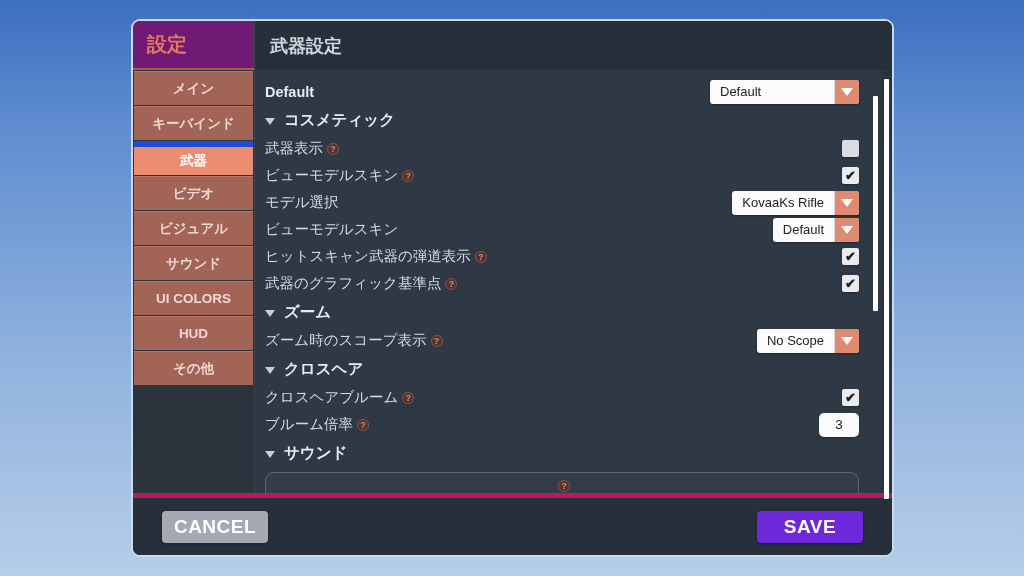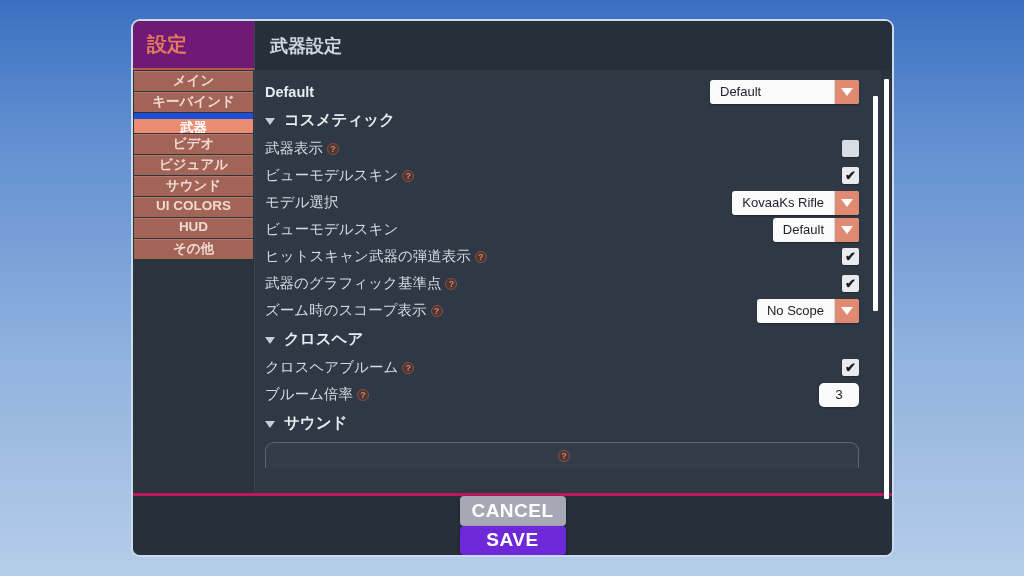--- a/index.html
+++ b/index.html
@@ -69,27 +69,28 @@
 
   
   #sidebar {
     width: 122px;
     min-width: 122px;
     background: #2b333d;
     padding-top: 1px;
     border-right: 1px solid #3b4450;
   }
   .sidebar-item {
-    height: 20px;
+    height: 34px;
     margin: 0 1px 1px 1px;
     background: #a26457;
     color: #f0d9d2;
     font-size: 13.5px;
     font-weight: bold;
     display: flex;
+    align-items: center;
     justify-content: center;
     border-top: 1px solid #b5796b;
     cursor: pointer;
     white-space: nowrap;
     overflow: hidden;
   }
   .sidebar-item.active {
     background: #ec8d72;
     color: #ffffff;
     border-top: 6px solid #1d4ed8;
@@ -279,26 +280,25 @@
     height: 420px;
     background: #ffffff;
     border-radius: 1px;
   }
 
   
   #window-footer {
     height: 62px;
     min-height: 62px;
     background: #262f3a;
-    border-top: 3px solid #be185d;
+    border-top: 5px solid #be185d;
     display: flex;
     align-items: center;
     justify-content: space-between;
-    padding: 0 0;
-    flex-direction: column;
+    padding: 0 29px;
   }
   #cancel-button {
     width: 106px; height: 32px;
     background: #a6a8b3;
     border: none;
     border-radius: 4px;
     color: #ffffff;
     font-size: 19px;
     font-weight: bold;
     font-family: "Liberation Sans", sans-serif;
@@ -440,20 +440,24 @@
             <div class="row-label">
               <span>武器のグラフィック基準点</span>
               <span class="help-icon">?</span>
             </div>
             <div class="row-right">
               <div class="checkbox">
                 <span>✔</span>
               </div>
             </div>
           </div>
+          <div class="section-header">
+            <span class="tri"></span>
+            <span>ズーム</span>
+          </div>
           <div class="setting-row">
             <div class="row-label">
               <span>ズーム時のスコープ表示</span>
               <span class="help-icon">?</span>
             </div>
             <div class="row-right">
               <div class="dropdown">
                 <div class="dd-value">No Scope</div>
                 <div class="dd-arrow">
                   <i></i>

